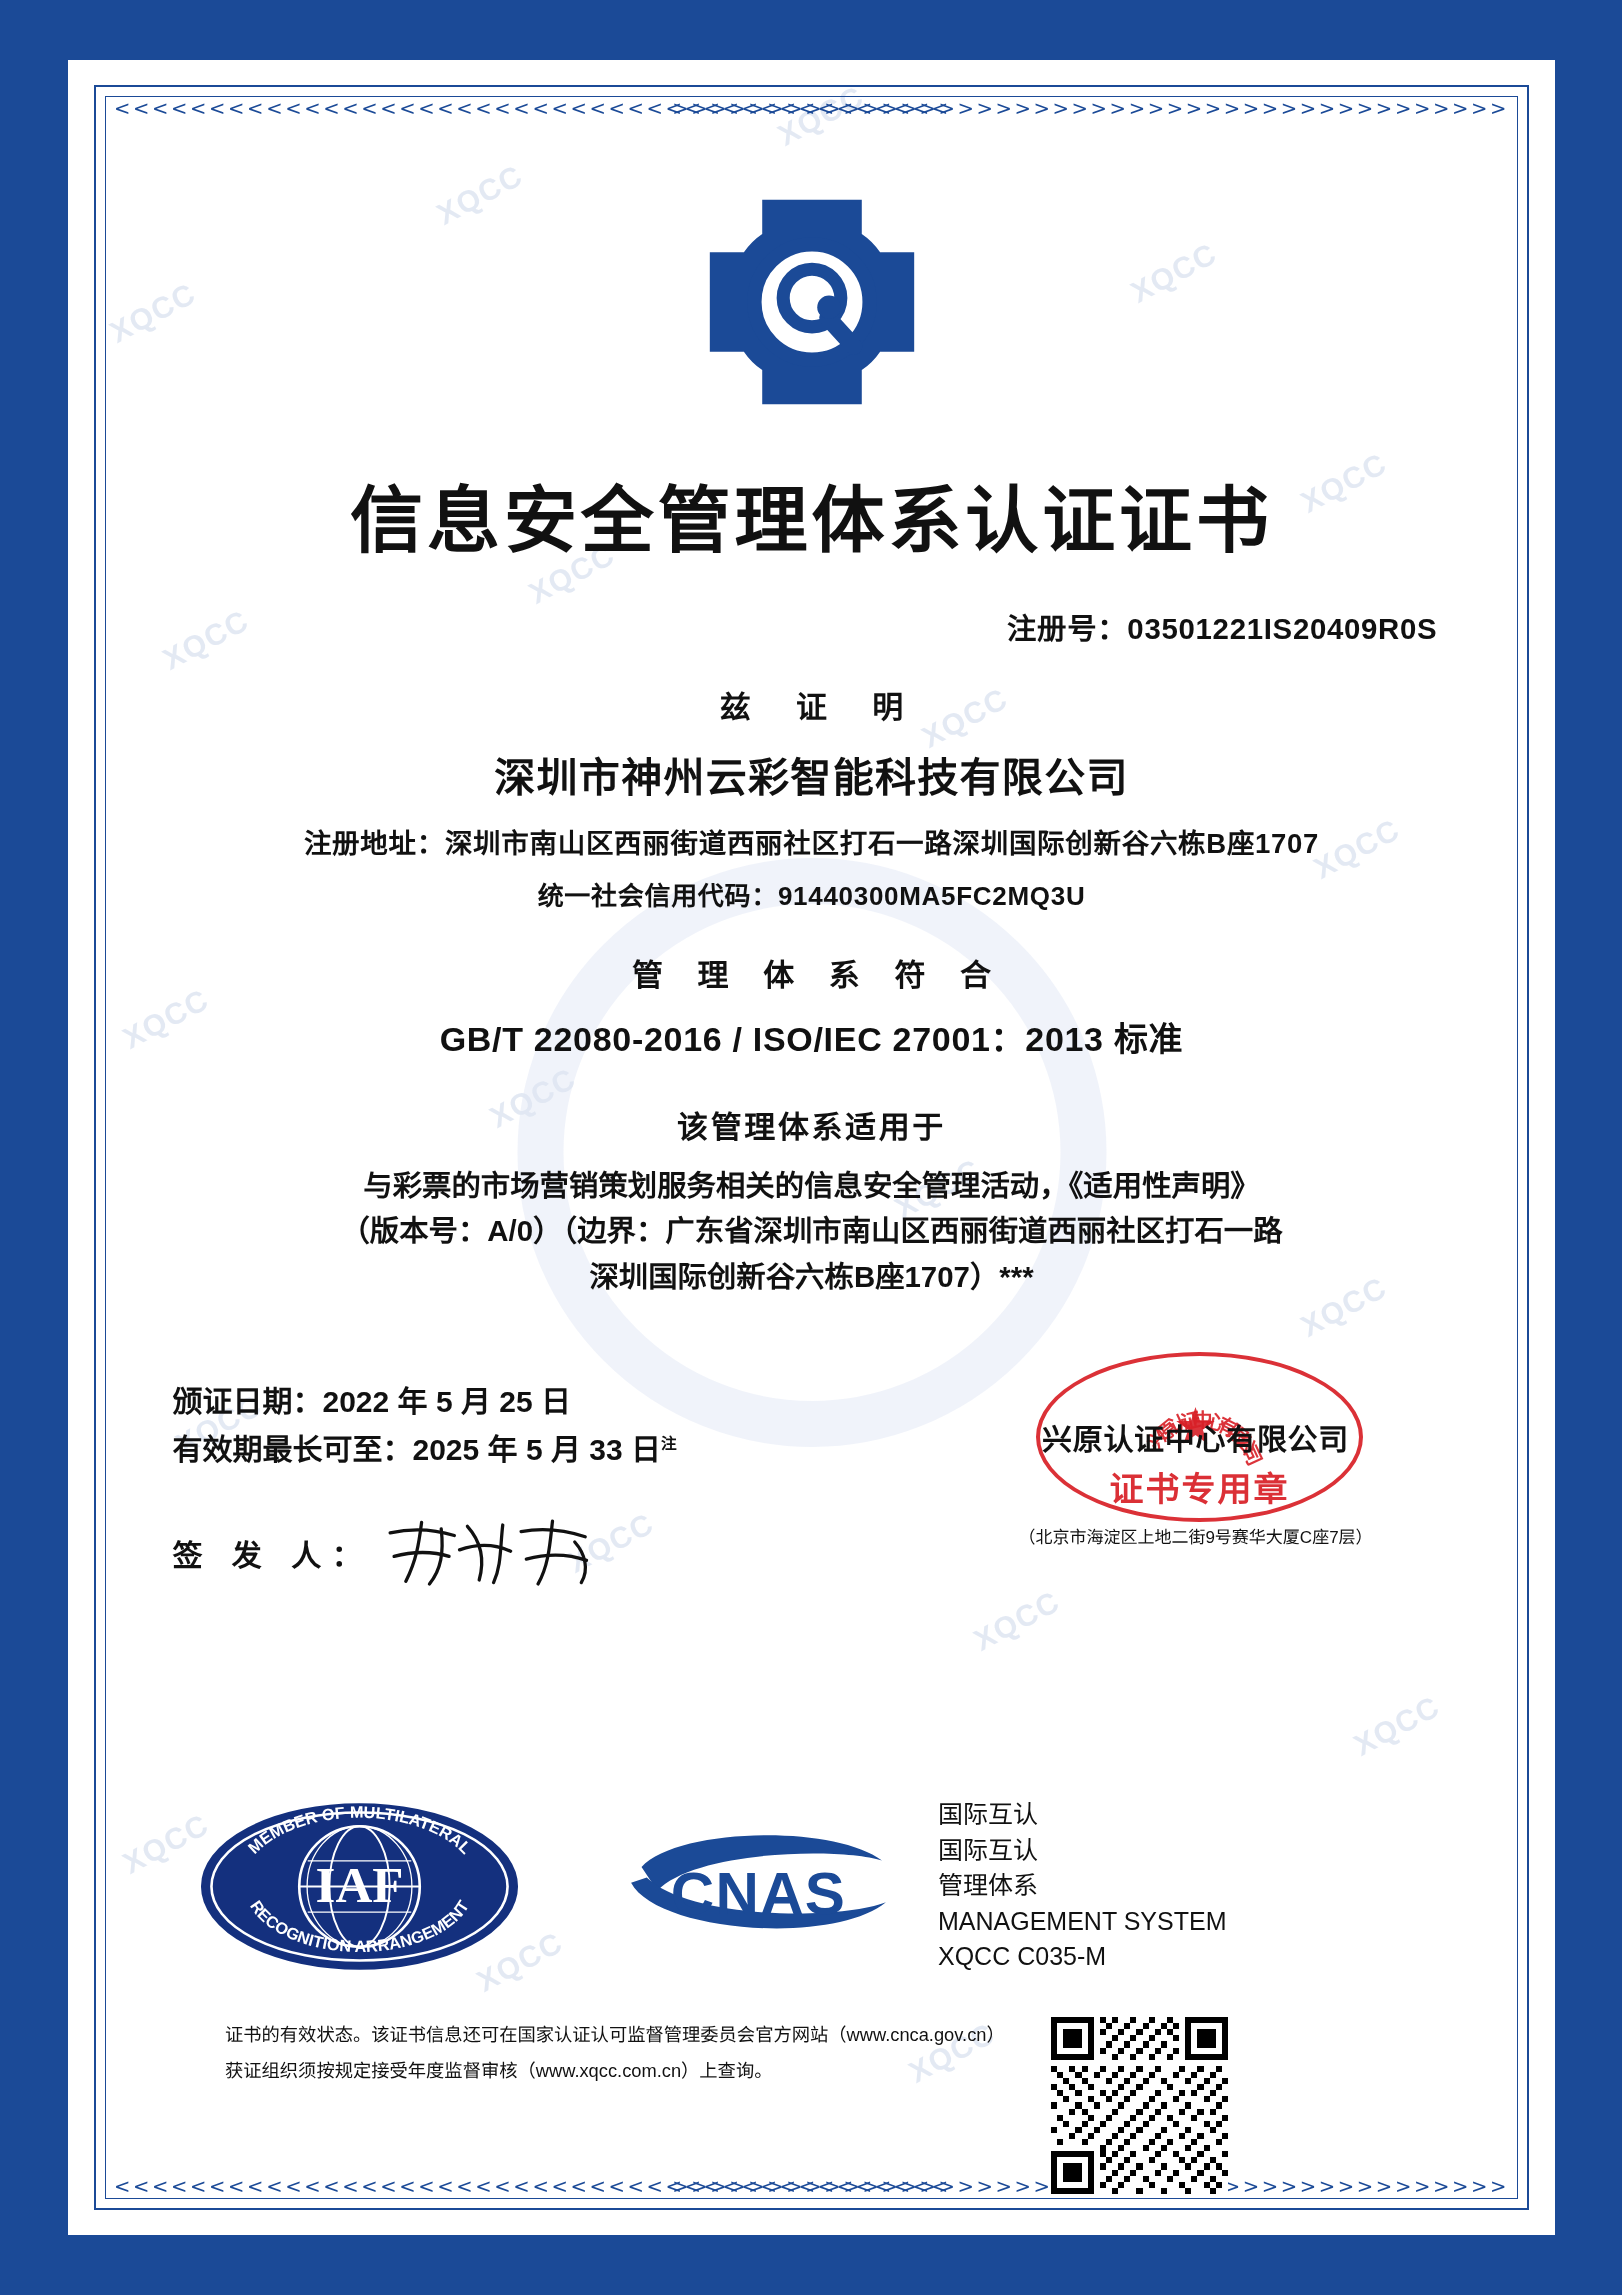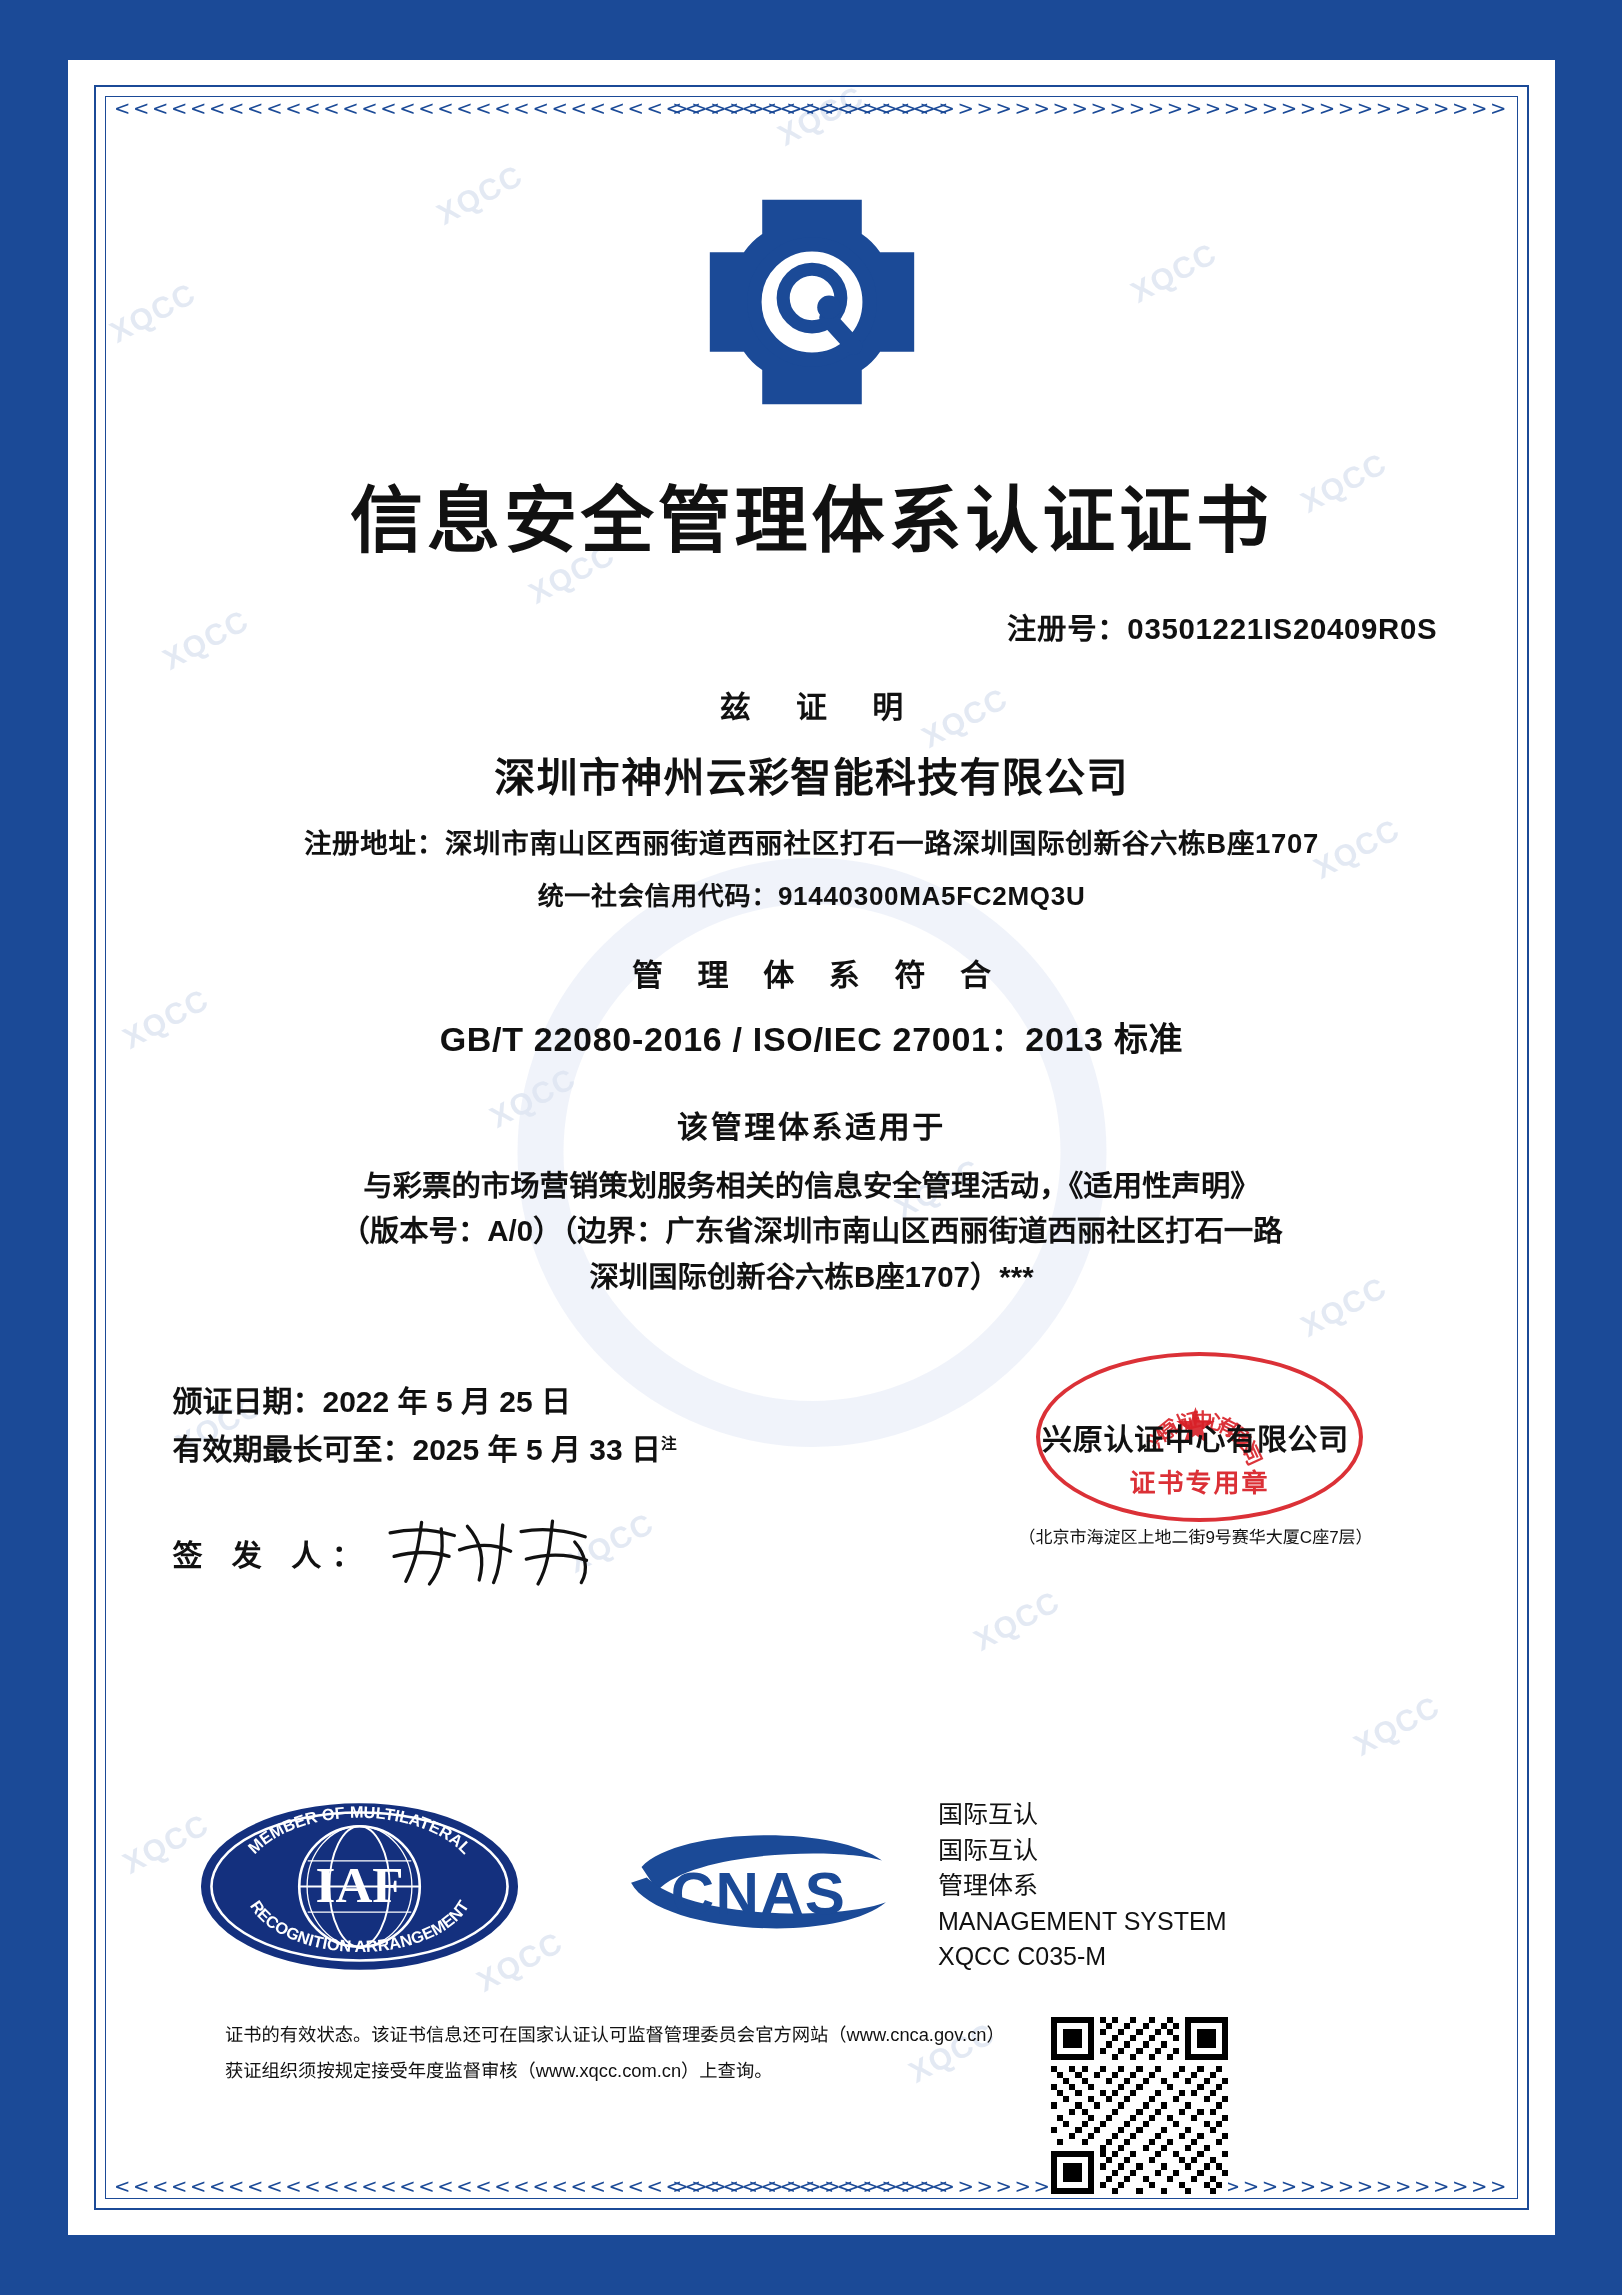--- a/index.html
+++ b/index.html
@@ -286,21 +286,21 @@
     left: 50%;
     top: 50%;
     transform-origin: 0 72px;
   }
   .seal-bottom-text {
     position: absolute;
     left: 63px;
     top: 110px;
     width: 327px;
     text-align: center;
-    font-size: 26px;
+    font-size: 34px;
     font-weight: bold;
     color: #d81f26;
     letter-spacing: 2px;
     opacity: .92;
   }
   .seal-org {
     position: absolute;
     left: 0;
     top: 63px;
     width: 445px;

